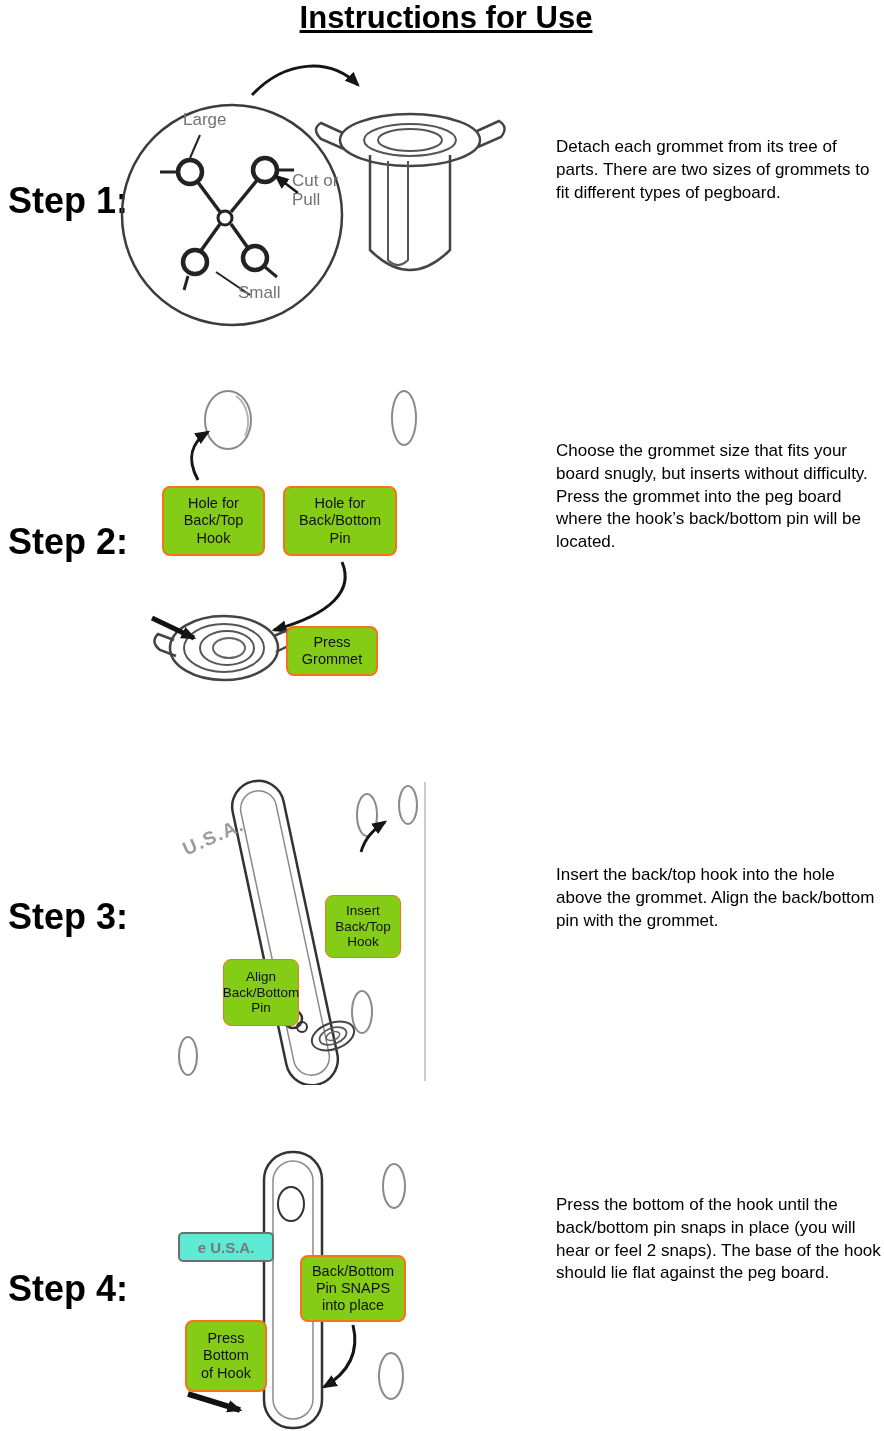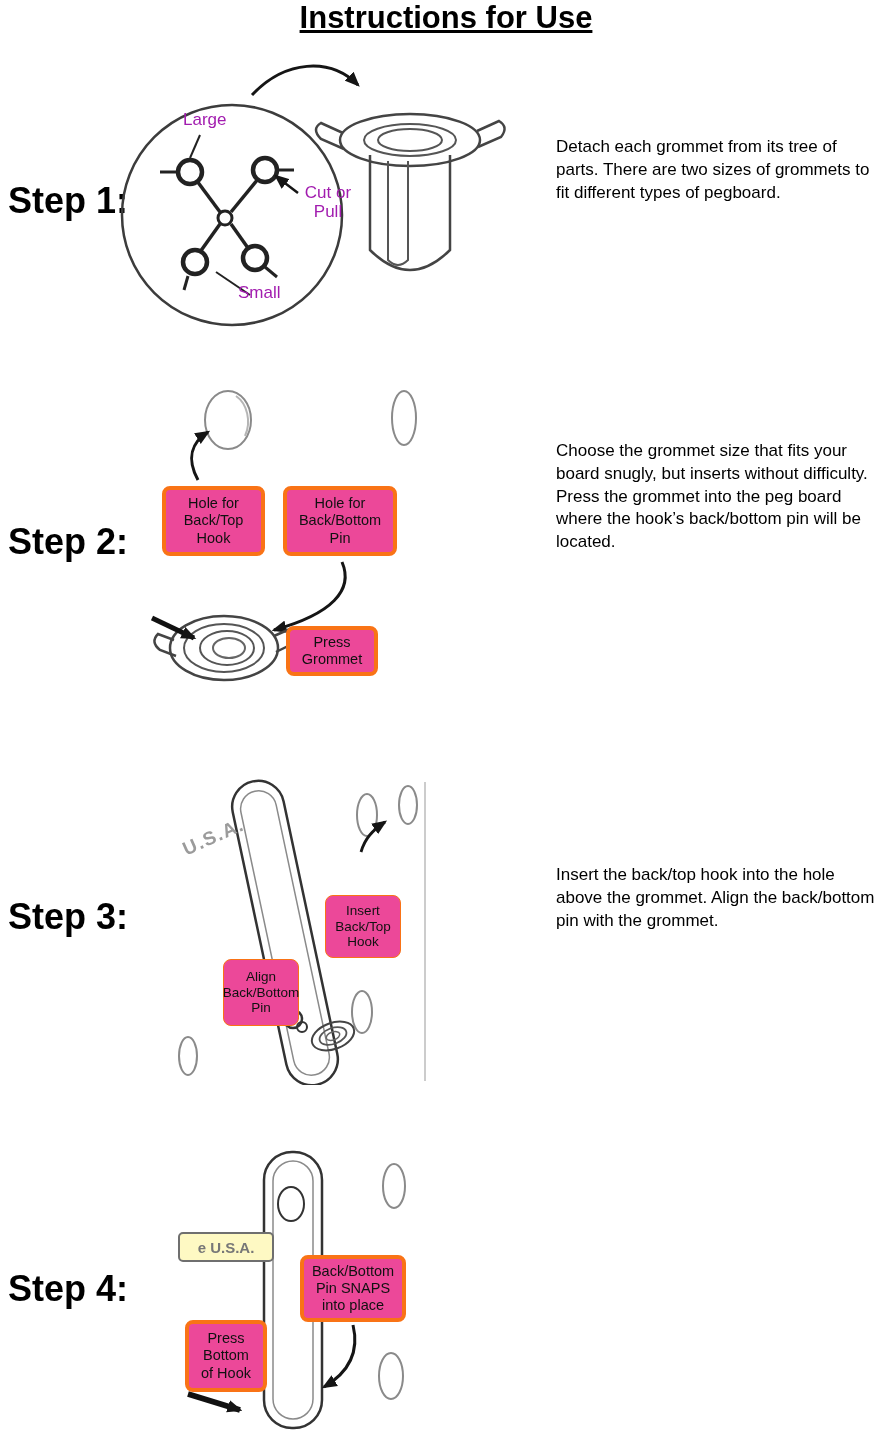--- a/index.html
+++ b/index.html
@@ -9,32 +9,32 @@
 
   .title { position:absolute; top:0; left:0; width:100%; text-align:center;
            font-size:31px; font-weight:700; text-decoration:underline;padding-left:8px; }
 
   .step-label { position:absolute; left:8px; font-size:36px; font-weight:700; }
   .step-text  { position:absolute; left:556px; width:326px; font-size:17px; line-height:1.34; }
 
   .fig { position:absolute; }
   .fig svg { position:absolute; left:0; top:0; display:block; }
 
-  .callout { position:absolute; border:4px solid #f97316; border-radius:8px; background:#ec4899;
+  .callout { position:absolute; border:2px solid #f97316; border-radius:8px; background:#84cc16;
              display:flex; align-items:center; justify-content:center; text-align:center;
              font-size:14.5px; line-height:1.18; color:#111; white-space:pre-line; z-index:3; }
   .callout.thin { border-width:1.5px; font-size:13.5px;margin-top:40px; }
 
-  .plain { position:absolute; font-size:17px; color:#a21caf; white-space:pre-line;
-           text-align:center; line-height:1.12; z-index:3; }
+  .plain { position:absolute; font-size:17px; color:#737373; white-space:pre-line;
+           text-align:left; line-height:1.12; z-index:3; }
 
   .stamp3 { position:absolute; left:16px; top:48px; transform:rotate(-24deg);
             color:#9b9b9b; font-weight:700; font-size:19px; letter-spacing:1.5px; z-index:2; }
 
-  .usa-bar { position:absolute; border:2px solid #6f6f6f; border-radius:5px; background:#fef9c3;
+  .usa-bar { position:absolute; border:2px solid #6f6f6f; border-radius:5px; background:#5eead4;
              color:#777; font-weight:700; font-size:15px; display:flex; align-items:center;
              justify-content:center; z-index:2; }
 </style>
 </head>
 <body>
 
 <div class="page">
 
   <div class="title">Instructions for Use</div>
 
@@ -77,21 +77,21 @@
         <path d="M 243,78 L 221,68 Q 211,74 221,84 L 244,94" stroke="#444" stroke-width="2.5"></path>
         <path d="M 377,76 L 399,66 Q 409,72 401,82 L 378,92" stroke="#444" stroke-width="2.5"></path>
         <ellipse cx="310" cy="85" rx="70" ry="26" stroke="#444" stroke-width="2.5"></ellipse>
         <ellipse cx="310" cy="85" rx="46" ry="16" stroke="#555" stroke-width="2"></ellipse>
         <ellipse cx="310" cy="85" rx="32" ry="11" stroke="#555" stroke-width="2"></ellipse>
         <path d="M 270,100 L 270,195 Q 310,235 350,195 L 350,100" stroke="#444" stroke-width="2.5"></path>
         <path d="M 288,106 L 288,205 Q 298,215 308,205 L 308,106" stroke="#555" stroke-width="2"></path>
       </g>
     </svg>
     <div class="plain" style="left:83px; top:55px;">Large</div>
-    <div class="plain" style="left:192px; top:128px; width:72px;">Cut or
+    <div class="plain" style="left:192px; top:116px; width:72px;">Cut or
 Pull</div>
     <div class="plain" style="left:138px; top:228px;">Small</div>
   </div>
 
   <div class="step-text" style="top:136px;">Detach each grommet from its tree of parts. There are two sizes of grommets to fit different types of pegboard.</div>
 
   <div class="step-label" style="top:521px;">Step 2:</div>
 
   <div class="fig" style="left:150px; top:372px; width:292px; height:332px;">
     <svg width="292" height="332" viewBox="0 0 292 332">
@@ -200,14 +200,15 @@
     </svg>
     <div class="usa-bar" style="left:0; top:84px; width:96px; height:30px;">e U.S.A.</div>
     <div class="callout" style="left:122px; top:107px; width:106px; height:67px;">Back/Bottom
 Pin SNAPS
 into place</div>
     <div class="callout" style="left:7px;   top:172px; width:82px;  height:72px;">Press
 Bottom
 of Hook</div>
   </div>
 
+  <div class="step-text" style="top:1194px;">Press the bottom of the hook until the back/bottom pin snaps in place (you will hear or feel 2 snaps). The base of the hook should lie flat against the peg board.</div>
 
 </div>
 
 </body></html>

